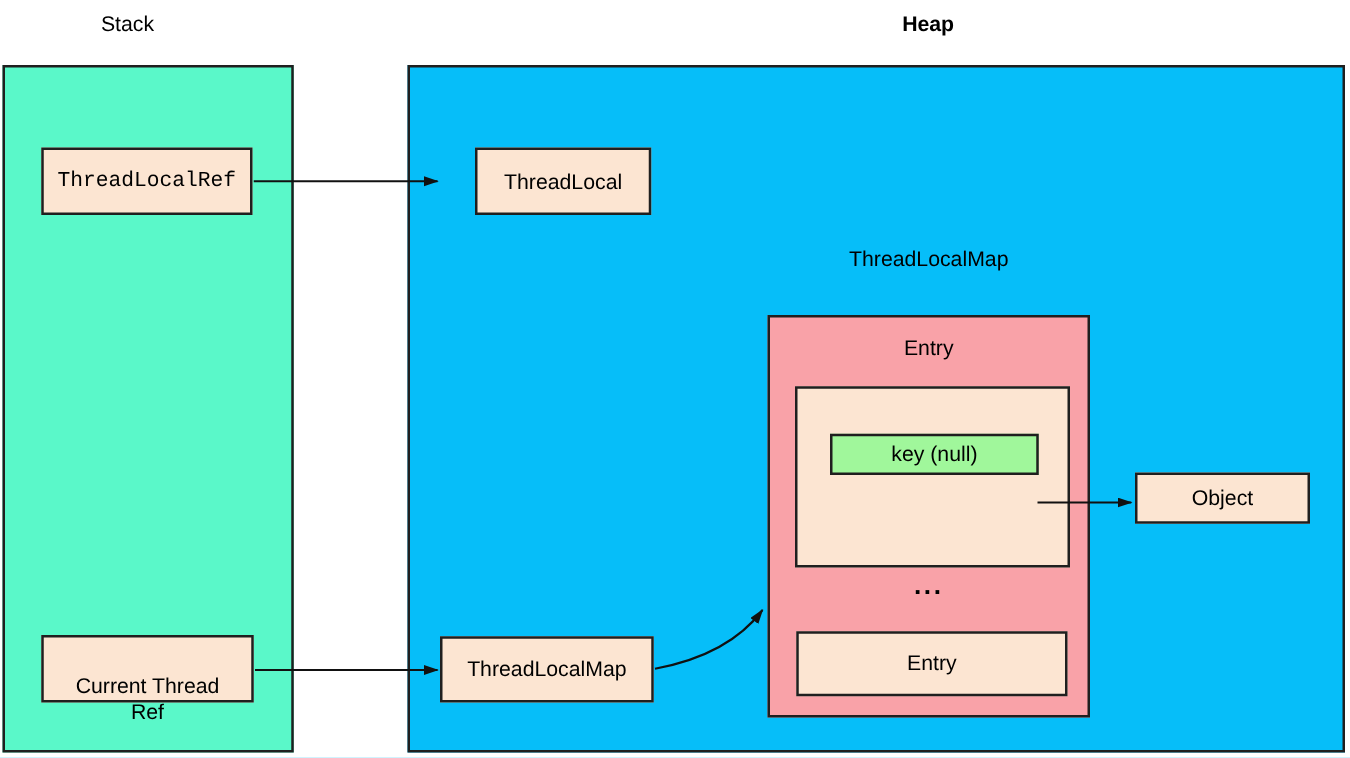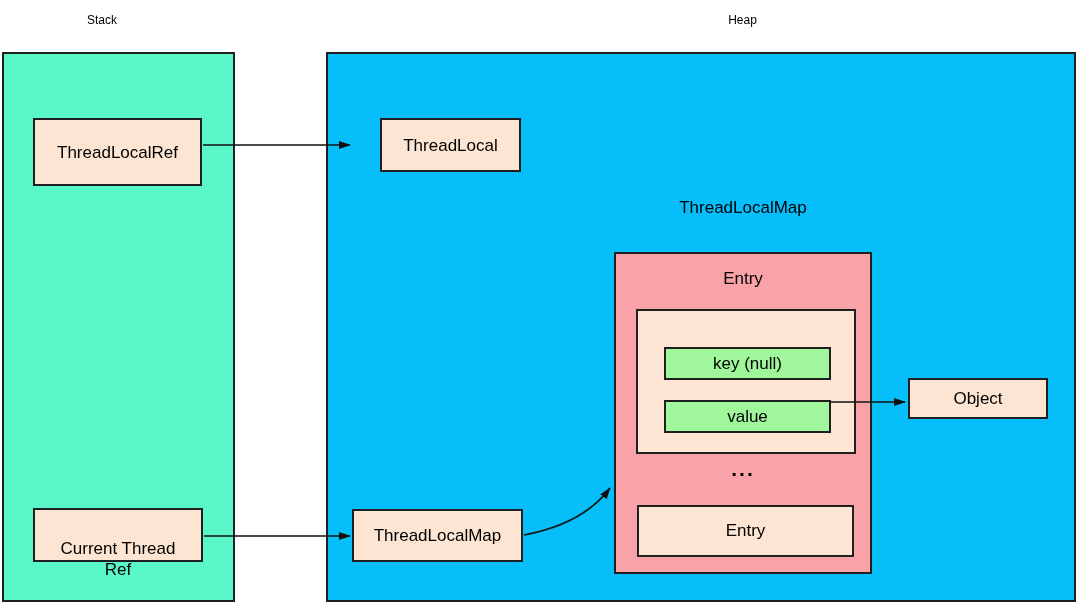--- a/index.html
+++ b/index.html
@@ -32,41 +32,41 @@
   .stack-region {
     left: 2px; top: 52px; width: 233px; height: 550px;
     background: var(--stack-fill);
   }
   .heap-region {
     left: 326px; top: 52px; width: 750px; height: 550px;
     background: var(--heap-fill);
   }
   .region-title {
     position: absolute;
-    font-size: 12px;
+    font-size: 17px;
     line-height: 24px;
     text-align: center;
     color: var(--text-color);
   }
   .stack-title { left: 2px; top: 8px; width: 200px; }
-  .heap-title  { left: 610px; top: 8px; width: 265px; }
+  .heap-title  { left: 610px; top: 8px; width: 265px; font-weight: bold; }
   .node {
     position: absolute;
     background: var(--box-fill);
     border: 2px solid var(--border-color);
     display: flex;
     align-items: center;
     justify-content: center;
     text-align: center;
     font-size: 17px;
     line-height: 21px;
     color: var(--text-color);
   }
   .pre-line { white-space: pre-line; margin-top: 48px; }
-  .box-thread-local-ref   { left: 33px;  top: 118px; width: 169px; height: 68px; }
+  .box-thread-local-ref   { left: 33px;  top: 118px; width: 169px; height: 54px; font-family: Liberation Mono, monospace; }
   .box-thread-local       { left: 352px; top: 118px; width: 141px; height: 54px; margin-left: 28px; }
   .box-current-thread-ref { left: 33px;  top: 508px; width: 170px; height: 54px; }
   .box-thread-local-map   { left: 352px; top: 509px; width: 171px; height: 53px; }
   .box-object             { left: 908px; top: 378px; width: 140px; height: 41px; }
   .map-title {
     position: absolute;
     left: 614px; top: 197px; width: 258px;
     text-align: center;
     font-size: 17px;
     line-height: 22px;
@@ -167,23 +167,20 @@
     <span>Object</span>
   </div>
 
   <div class="map-title">ThreadLocalMap</div>
   <div class="map-container">
     <div class="entry-title">Entry</div>
     <div class="entry-inner">
       <div class="slot slot-key">
         <span>key (null)</span>
       </div>
-      <div class="slot slot-value">
-        <span>value</span>
-      </div>
     </div>
     <div class="ellipsis">...</div>
     <div class="entry-bottom">
       <span>Entry</span>
     </div>
   </div>
 
   <svg class="arrows-layer" viewBox="0 0 1080 606" xmlns="http://www.w3.org/2000/svg">
     <defs>
       <marker id="arr" markerUnits="userSpaceOnUse" markerWidth="14" markerHeight="10" refX="11" refY="4" orient="auto">

